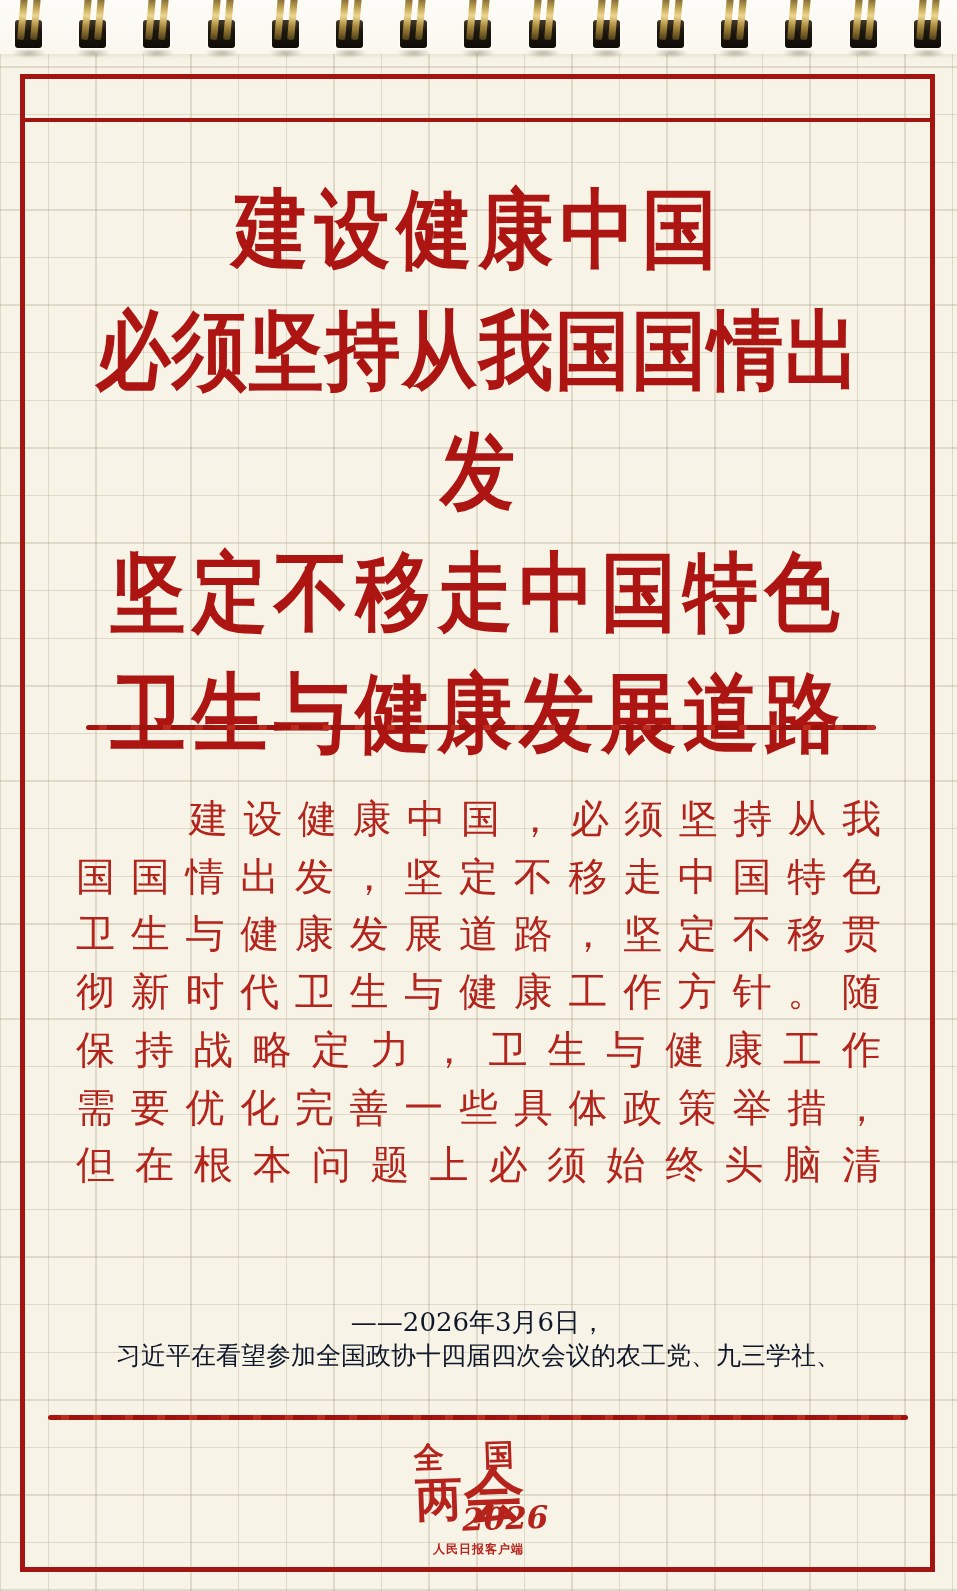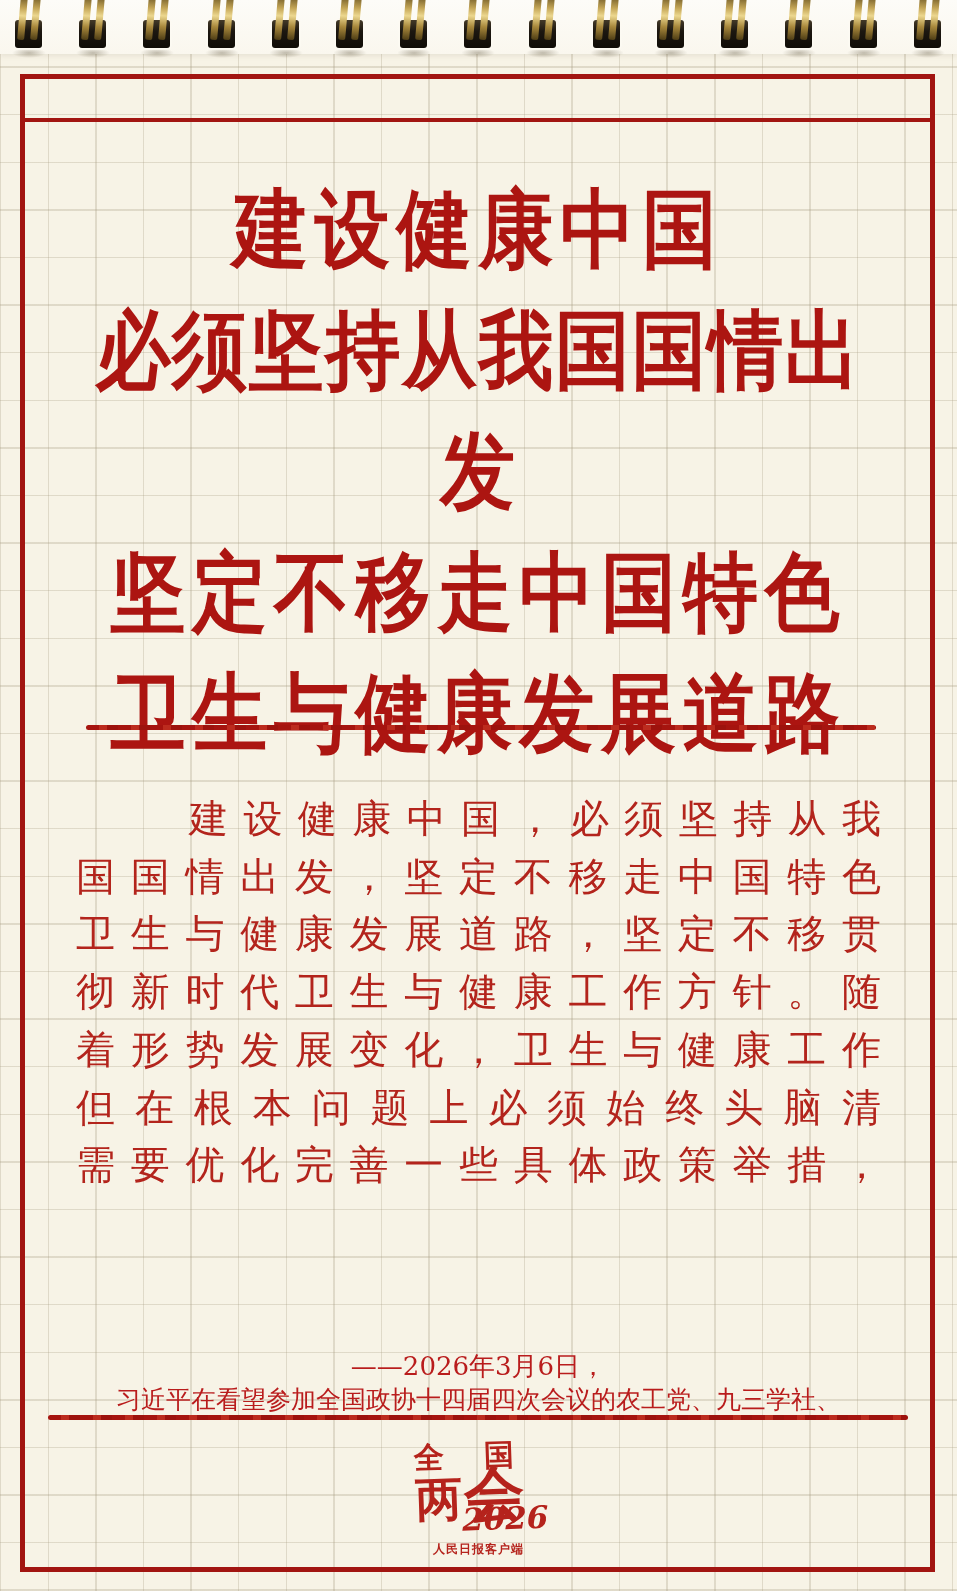--- a/index.html
+++ b/index.html
@@ -80,21 +80,21 @@
   .quote-line {
     text-align:justify; text-align-last:justify;
     text-justify:inter-character; letter-spacing:1px;
   }
   .quote-line.first { padding-left:113px; }
   .quote-line.last { text-align-last:left; letter-spacing:6px; }
 
   
   .attribution {
     position:absolute; left:30px; top:1306px; width:897px;
-    text-align:center; color:#b91c1c; font-size:25px; line-height:33px;margin-top:44px;
+    text-align:center; color:#0f172a; font-size:25px; line-height:33px;
   }
   .attribution .attr-date { font-size:26px; }
 
   
   .logo {
     position:absolute; left:0; top:1441px; width:957px;
     display:flex; flex-direction:column; align-items:center;
     color:#b5231c; font-weight:900; z-index:2;
   }
   .logo-inner { width:128px; display:flex; flex-direction:column; transform:rotate(-2deg); }
@@ -131,23 +131,23 @@
       <div class="sp">卫生与健康发展道路</div>
     </div>
 
     <div class="divider divider-1"></div>
 
     <div class="quote">
       <div class="quote-line first">建设健康中国，必须坚持从我</div>
       <div class="quote-line">国国情出发，坚定不移走中国特色</div>
       <div class="quote-line">卫生与健康发展道路，坚定不移贯</div>
       <div class="quote-line">彻新时代卫生与健康工作方针。随</div>
-      <div class="quote-line">着形势发展变化，卫生与健康工作</div>
+      <div class="quote-line">保持战略定力，卫生与健康工作</div>
+      <div class="quote-line">需要优化完善一些具体政策举措，</div>
       <div class="quote-line">但在根本问题上必须始终头脑清</div>
-      <div class="quote-line">需要优化完善一些具体政策举措，</div>
     </div>
 
     <div class="attribution">
       <div class="attr-date">——2026年3月6日，</div>
       <div>习近平在看望参加全国政协十四届四次会议的农工党、九三学社、</div>
     </div>
 
     <div class="divider divider-2"></div>
 
     <div class="logo">

